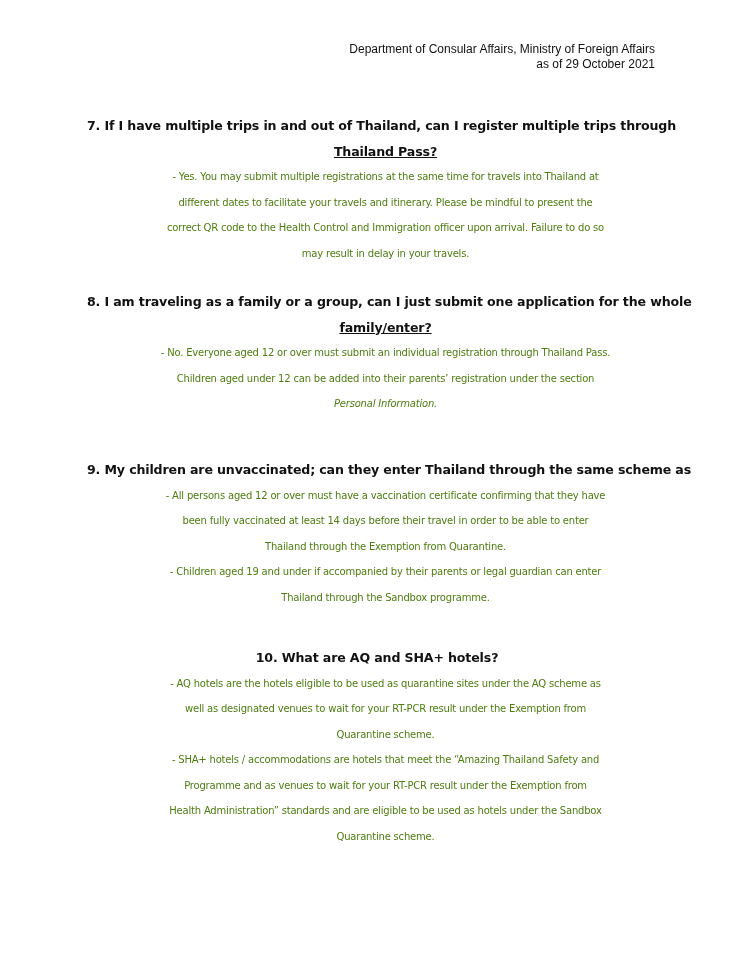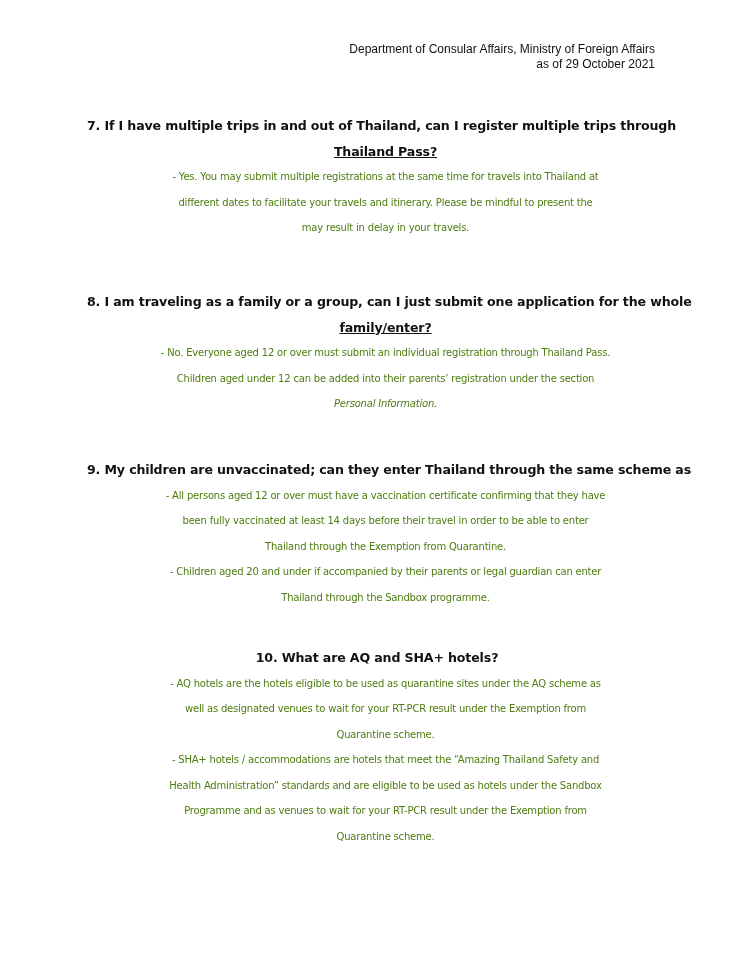--- a/index.html
+++ b/index.html
@@ -63,42 +63,43 @@
 <div class="header">
   <div>Department of Consular Affairs, Ministry of Foreign Affairs</div>
   <div>as of 29 October 2021</div>
 </div>
 
 <section class="faq" id="faq7">
   <div class="q-line">7. If I have multiple trips in and out of Thailand, can I register multiple trips through</div>
   <div class="q-line indent">Thailand Pass?</div>
   <div class="a-line">- Yes. You may submit multiple registrations at the same time for travels into Thailand at</div>
   <div class="a-line">different dates to facilitate your travels and itinerary. Please be mindful to present the</div>
+  <div class="a-line">correct QR code to the Health Control and Immigration officer upon arrival. Failure to do so</div>
   <div class="a-line">may result in delay in your travels.</div>
 </section>
 
 <section class="faq" id="faq8">
   <div class="q-line">8. I am traveling as a family or a group, can I just submit one application for the whole</div>
   <div class="q-line indent">family/enter?</div>
   <div class="a-line">- No. Everyone aged 12 or over must submit an individual registration through Thailand Pass.</div>
   <div class="a-line">Children aged under 12 can be added into their parents’ registration under the section</div>
   <div class="a-line italic">Personal Information.</div>
 </section>
 
 <section class="faq" id="faq9">
   <div class="q-line">9. My children are unvaccinated; can they enter Thailand through the same scheme as</div>
   <div class="a-line">- All persons aged 12 or over must have a vaccination certificate confirming that they have</div>
   <div class="a-line">been fully vaccinated at least 14 days before their travel in order to be able to enter</div>
   <div class="a-line">Thailand through the Exemption from Quarantine.</div>
-  <div class="a-line">- Children aged 20 and under if accompanied by their parents or legal guardian can enter</div>
+  <div class="a-line">- Children aged 19 and under if accompanied by their parents or legal guardian can enter</div>
   <div class="a-line">Thailand through the Sandbox programme.</div>
 </section>
 
 <section class="faq" id="faq10">
   <div class="q-line">10. What are AQ and SHA+ hotels?</div>
   <div class="a-line">- AQ hotels are the hotels eligible to be used as quarantine sites under the AQ scheme as</div>
   <div class="a-line">well as designated venues to wait for your RT-PCR result under the Exemption from</div>
   <div class="a-line">Quarantine scheme.</div>
   <div class="a-line">- SHA+ hotels / accommodations are hotels that meet the “Amazing Thailand Safety and</div>
+  <div class="a-line">Programme and as venues to wait for your RT-PCR result under the Exemption from</div>
   <div class="a-line">Health Administration” standards and are eligible to be used as hotels under the Sandbox</div>
-  <div class="a-line">Programme and as venues to wait for your RT-PCR result under the Exemption from</div>
   <div class="a-line">Quarantine scheme.</div>
 </section>
 
 </body></html>

